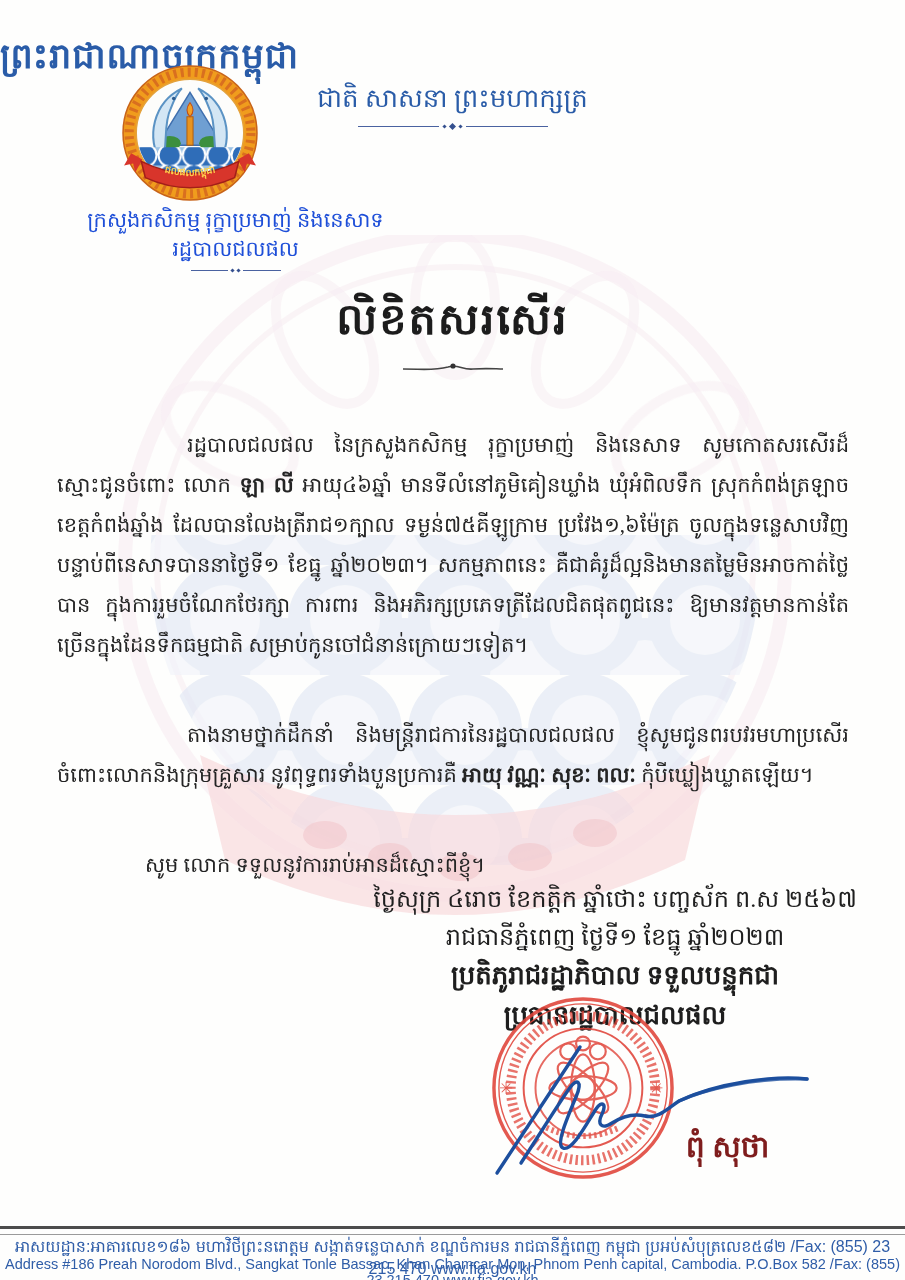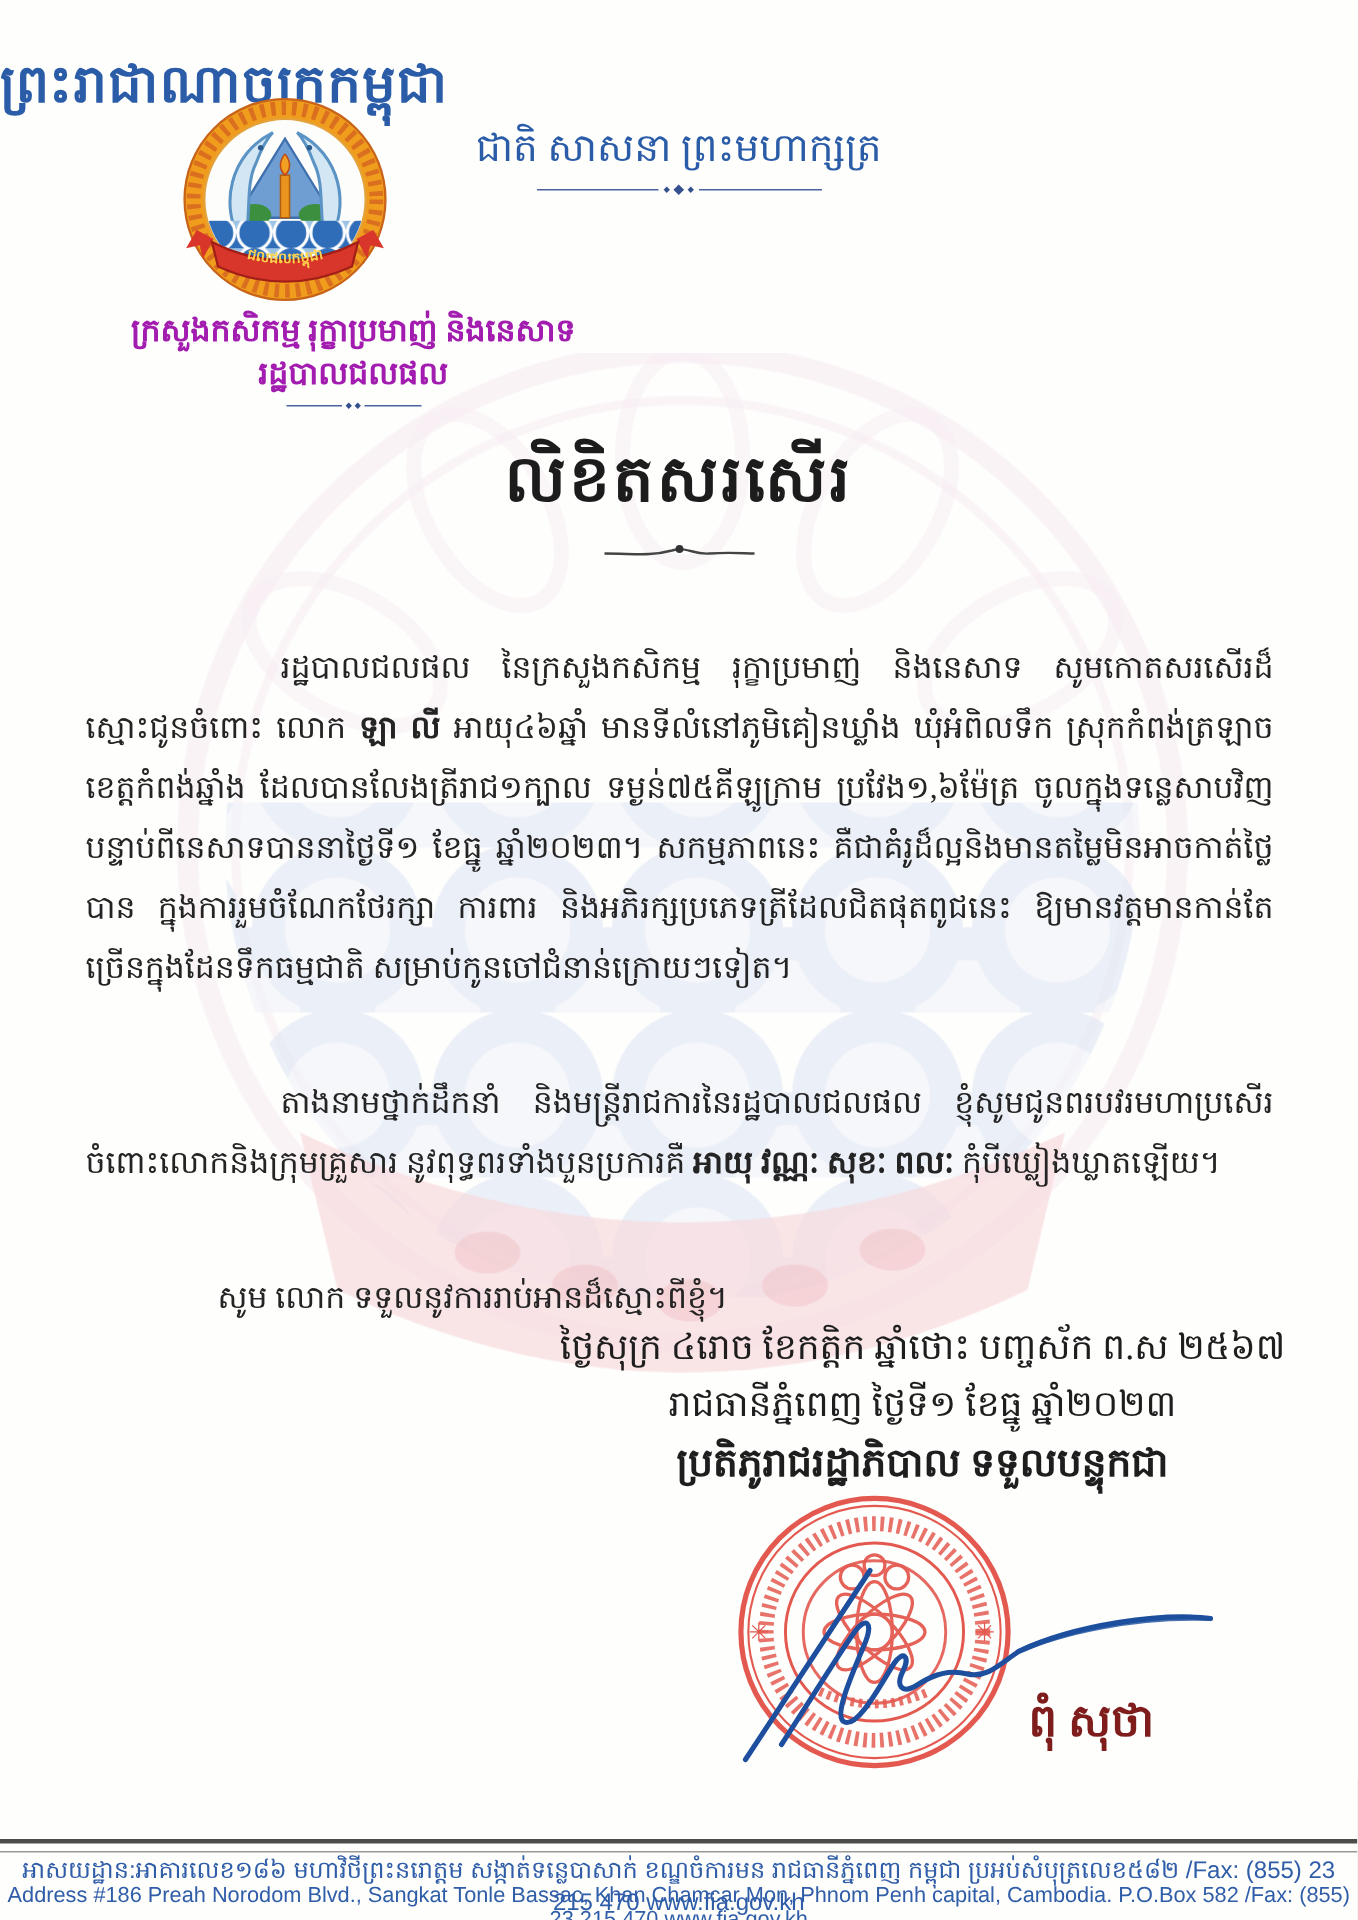--- a/index.html
+++ b/index.html
@@ -17,21 +17,21 @@
   .motto{position:absolute;left:0;right:0;top:82px;text-align:center;
     font-size:26px;font-weight:normal;color:#2a5ca8;}
   .hdr-divider{position:absolute;left:50%;top:120px;transform:translateX(-50%);
     width:190px;height:12px;display:flex;align-items:center;justify-content:center;gap:4px;}
   .hdr-divider .line{height:1px;background:#4a62a0;flex:1;}
   .dia{width:5px;height:5px;background:#35508f;transform:rotate(45deg);}
   .dia.small{width:3px;height:3px;}
   
   .logo{position:absolute;left:121px;top:64px;width:138px;height:138px;}
   .agency{position:absolute;left:28px;top:206px;width:415px;text-align:center;
-    color:#a21caf;font-weight:bold;}
+    color:#1d4ed8;font-weight:normal;}
   .agency .ministry{font-size:21px;line-height:28px;}
   .agency .admin{font-size:21px;line-height:30px;}
   .agency .mini-div{margin:2px auto 0;width:90px;height:8px;display:flex;align-items:center;justify-content:center;gap:3px;}
   .agency .mini-div .line{height:1px;background:#4a62a0;flex:1;}
   
   .doc-title{position:absolute;left:0;right:0;top:292px;text-align:center;
     font-size:43px;font-weight:bold;color:#1c1c1c;letter-spacing:2px;}
   .title-flourish{position:absolute;left:50%;top:358px;transform:translateX(-50%);}
   
   .body-text{position:absolute;left:57px;width:792px;
@@ -168,20 +168,21 @@
   </svg>
 
   <p class="body-text p1"><span>រដ្ឋបាលជលផល នៃក្រសួងកសិកម្ម រុក្ខាប្រមាញ់ និងនេសាទ សូមកោតសរសើរដ៏ស្មោះជូនចំពោះ លោក </span><span style="font-weight: bold;">ឡា លី</span><span> អាយុ៤៦ឆ្នាំ មានទីលំនៅភូមិគៀនឃ្លាំង ឃុំអំពិលទឹក ស្រុកកំពង់ត្រឡាច ខេត្តកំពង់ឆ្នាំង ដែលបានលែងត្រីរាជ១ក្បាល ទម្ងន់៧៥គីឡូក្រាម ប្រវែង១,៦ម៉ែត្រ ចូលក្នុងទន្លេសាបវិញ បន្ទាប់ពីនេសាទបាននាថ្ងៃទី១ ខែធ្នូ ឆ្នាំ២០២៣។ សកម្មភាពនេះ គឺជាគំរូដ៏ល្អនិងមានតម្លៃមិនអាចកាត់ថ្លៃបាន ក្នុងការរួមចំណែកថែរក្សា ការពារ និងអភិរក្សប្រភេទត្រីដែលជិតផុតពូជនេះ ឱ្យមានវត្តមានកាន់តែច្រើនក្នុងដែនទឹកធម្មជាតិ សម្រាប់កូនចៅជំនាន់ក្រោយៗទៀត។</span></p>
   <p class="body-text closing">សូម លោក ទទួលនូវការរាប់អានដ៏ស្មោះពីខ្ញុំ។</p>
   <p class="body-text p2"><span>តាងនាមថ្នាក់ដឹកនាំ និងមន្ត្រីរាជការនៃរដ្ឋបាលជលផល ខ្ញុំសូមជូនពរបវរមហាប្រសើរចំពោះលោកនិងក្រុមគ្រួសារ នូវពុទ្ធពរទាំងបួនប្រការគឺ </span><span style="font-weight: bold;">អាយុ វណ្ណៈ សុខៈ ពលៈ</span><span> កុំបីឃ្លៀងឃ្លាតឡើយ។</span></p>
 
   <div class="sig-block">
     <div class="date1">ថ្ងៃសុក្រ ៤រោច ខែកត្តិក ឆ្នាំថោះ បញ្ចស័ក ព.ស ២៥៦៧</div>
     <div class="date2">រាជធានីភ្នំពេញ ថ្ងៃទី១ ខែធ្នូ ឆ្នាំ២០២៣</div>
     <div class="t1">ប្រតិភូរាជរដ្ឋាភិបាល ទទួលបន្ទុកជា</div>
+    <div class="t2">ប្រធានរដ្ឋបាលជលផល</div>
   </div>
 
   <svg class="stamp" viewBox="0 0 190 190" aria-hidden="true">
     <g stroke="#e04338" fill="none">
       <circle cx="95" cy="95" r="90" stroke-width="3.5"></circle>
       <circle cx="95" cy="95" r="85" stroke-width="1.4"></circle>
       <circle cx="95" cy="95" r="60" stroke-width="2"></circle>
       <circle cx="95" cy="95" r="73" stroke-width="10" stroke-dasharray="2.5 3.2" opacity=".85"></circle>
       <circle cx="95" cy="95" r="48" stroke-width="2" opacity=".9"></circle>
       <g stroke-width="2.2" opacity=".95">

